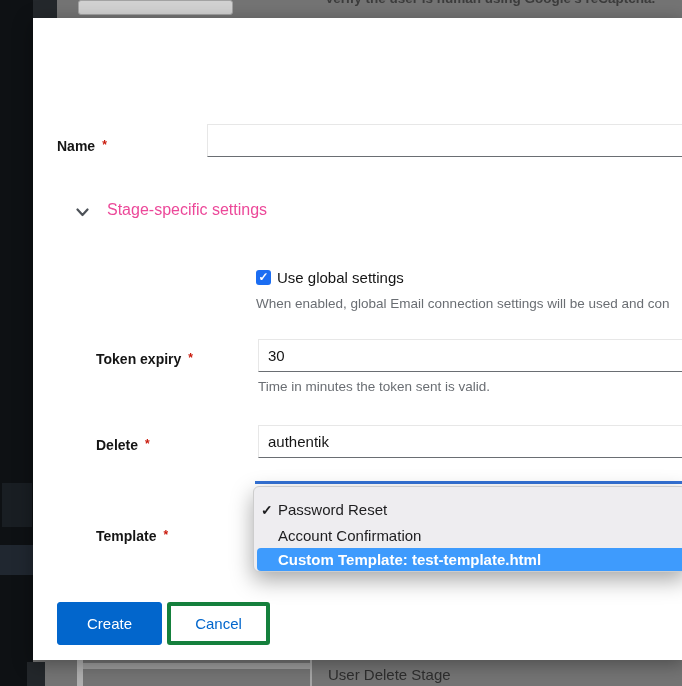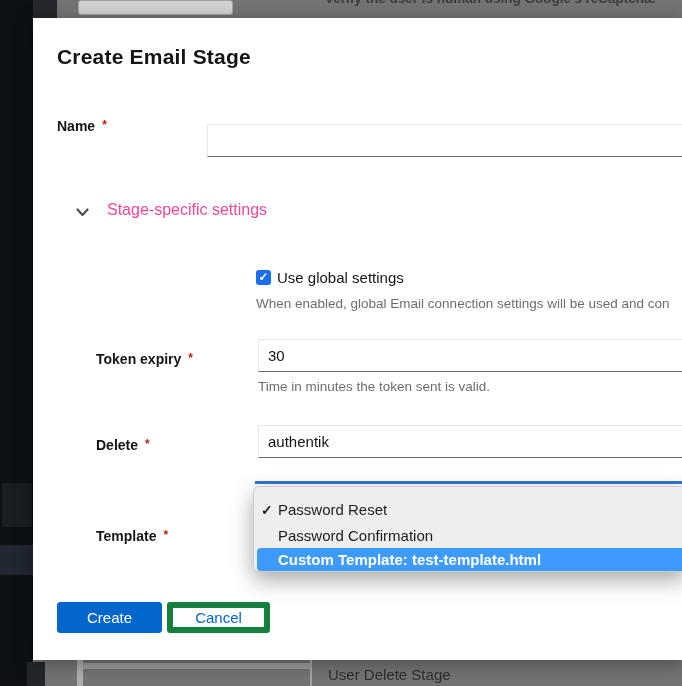--- a/index.html
+++ b/index.html
@@ -25,21 +25,21 @@
   
   .modal {
     position:absolute; left:33px; top:18px; width:652px; height:642px;
     background:#ffffff; box-shadow:0 4px 18px rgba(0,0,0,0.35);
   }
   .modal-title { position:absolute; left:24px; top:27px; font-size:21px; font-weight:700; color:#151515; letter-spacing:0.2px; }
 
   .field-label { position:absolute; font-size:14px; font-weight:700; color:#151515; white-space:nowrap; }
   .req { color:#c9190b; font-size:12px; margin-left:7px; vertical-align:2px; }
 
-  .lbl-name { left:24px; top:100px; }
+  .lbl-name { left:24px; top:120px; }
   .lbl-token { left:63px; top:333px; }
   .lbl-subject { left:63px; top:419px; }
   .lbl-template { left:63px; top:510px; }
 
   .txt-input {
     position:absolute; height:33px; background:#fff;
     border:1px solid #e7e7e7; border-bottom:1px solid #6a6e73; border-radius:0;
     font-family:"Liberation Sans", sans-serif; font-size:15px; color:#151515;
     padding:0 9px; outline:none;
   }
@@ -71,25 +71,25 @@
   .opt-check { position:absolute; left:7px; font-size:14px; font-weight:700; color:#1d1d1f; }
   .opt-1 { top:10px; }
   .opt-2 { top:36px; }
   .opt-3 {
     top:61px; left:3px; width:434px; height:23px; line-height:23px;
     background:#3e9bfd; border-radius:4px; color:#ffffff; font-weight:600;
   }
   .opt-3 .opt-label { left:21px; }
 
   .btn {
-    position:absolute; top:584px; height:31px; border-radius:3px;
+    position:absolute; top:584px; height:43px; border-radius:3px;
     font-family:"Liberation Sans", sans-serif; font-size:15px; cursor:pointer;
   }
   .btn-create { left:24px; width:105px; background:#0266cc; border:1px solid #0266cc; color:#ffffff; }
-  .btn-cancel { left:134px; width:103px; background:#ffffff; border:6px solid #15803d; color:#0266cc; }
+  .btn-cancel { left:134px; width:103px; background:#ffffff; border:4px solid #15803d; color:#0266cc; }
 </style>
 </head>
 <body>
 
 <div class="screen">
 
   <div class="sidebar">
     <div class="sidebar-accent-1"></div>
     <div class="sidebar-accent-2"></div>
   </div>
@@ -99,21 +99,20 @@
     <span>Verify the user is human using Google's reCaptcha.</span>
   </div>
   <div class="bg-bottom-scroll"></div>
   <div class="bg-bottom-band"></div>
   <div class="bg-bottom-vline"></div>
   <div class="bg-bottom-texture"></div>
   <div class="bg-row-label">User Delete Stage</div>
 
   <div class="modal">
 
-    <div class="modal-title">Create Email Stage</div>
 
     <div class="field-label lbl-name">
       <span>Name</span><span class="req">*</span>
     </div>
     <input class="txt-input inp-name" type="text" value="" style="">
 
     <svg class="chev" viewBox="0 0 13 9">
       <polyline points="1.5,1.5 6.5,7 11.5,1.5" fill="none" stroke="#4d5258" stroke-width="2.2" stroke-linecap="round" stroke-linejoin="round"></polyline>
     </svg>
     <div class="group-label">Stage-specific settings</div>
@@ -139,21 +138,21 @@
       <span>Template</span><span class="req">*</span>
     </div>
     <div class="select-focus-line"></div>
 
     <div class="popup">
       <div class="popup-opt opt-1">
         <span class="opt-check">✓</span>
         <span class="opt-label">Password Reset</span>
       </div>
       <div class="popup-opt opt-2">
-        <span class="opt-label">Password Confirmation</span>
+        <span class="opt-label">Account Confirmation</span>
       </div>
       <div class="popup-opt opt-3">
         <span class="opt-label">Custom Template: test-template.html</span>
       </div>
     </div>
 
     <button class="btn btn-create">Create</button>
     <button class="btn btn-cancel">Cancel</button>
 
   </div>

